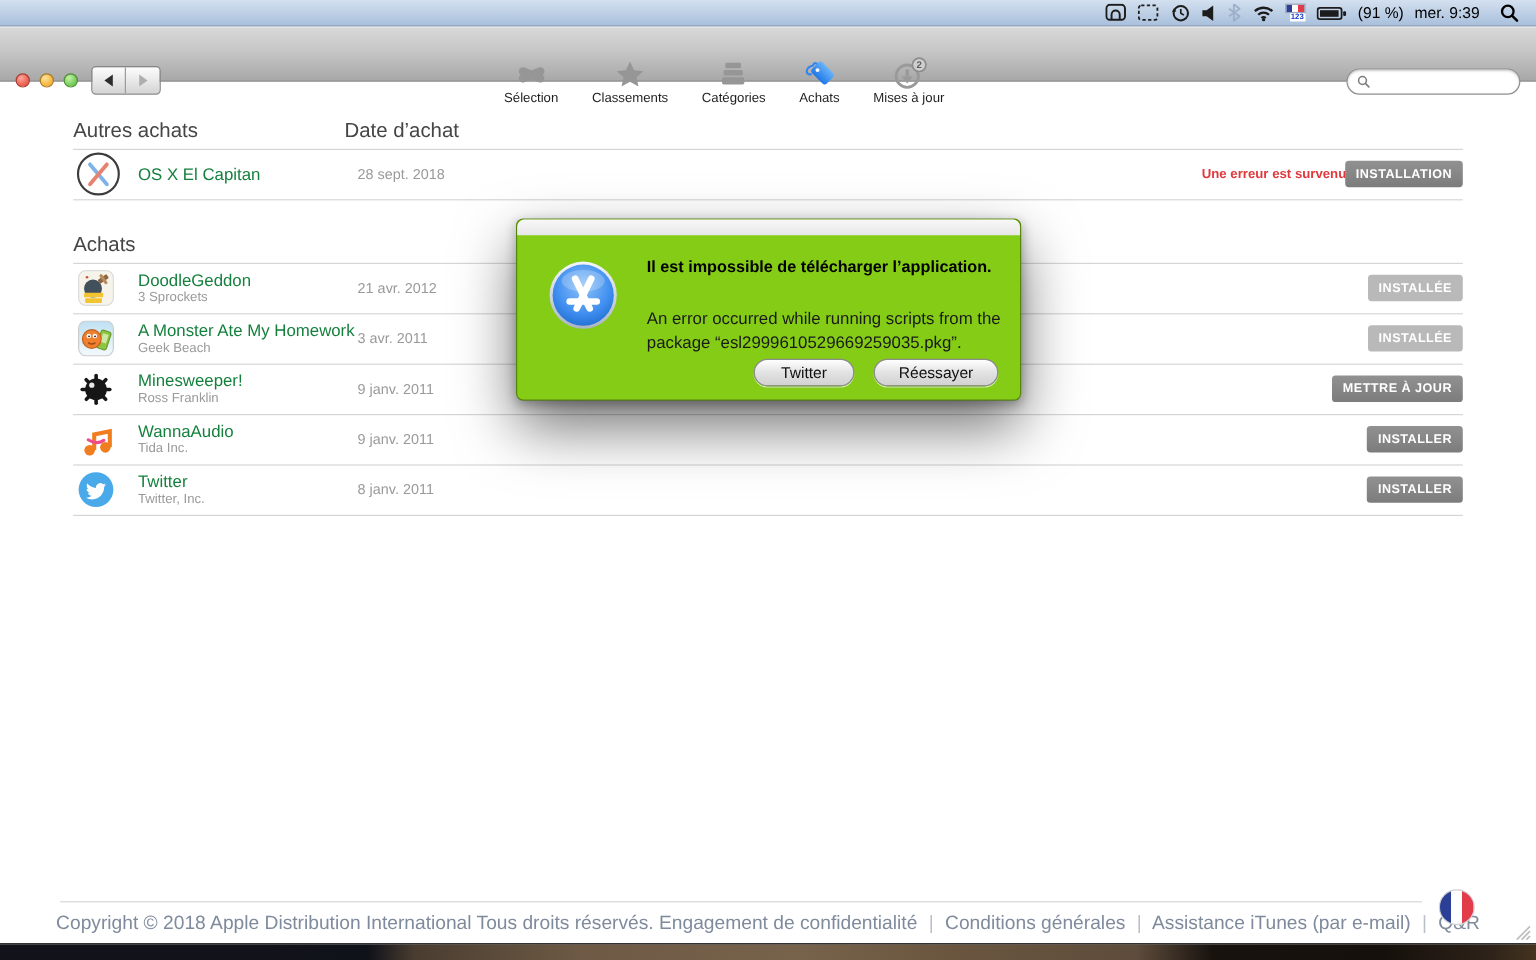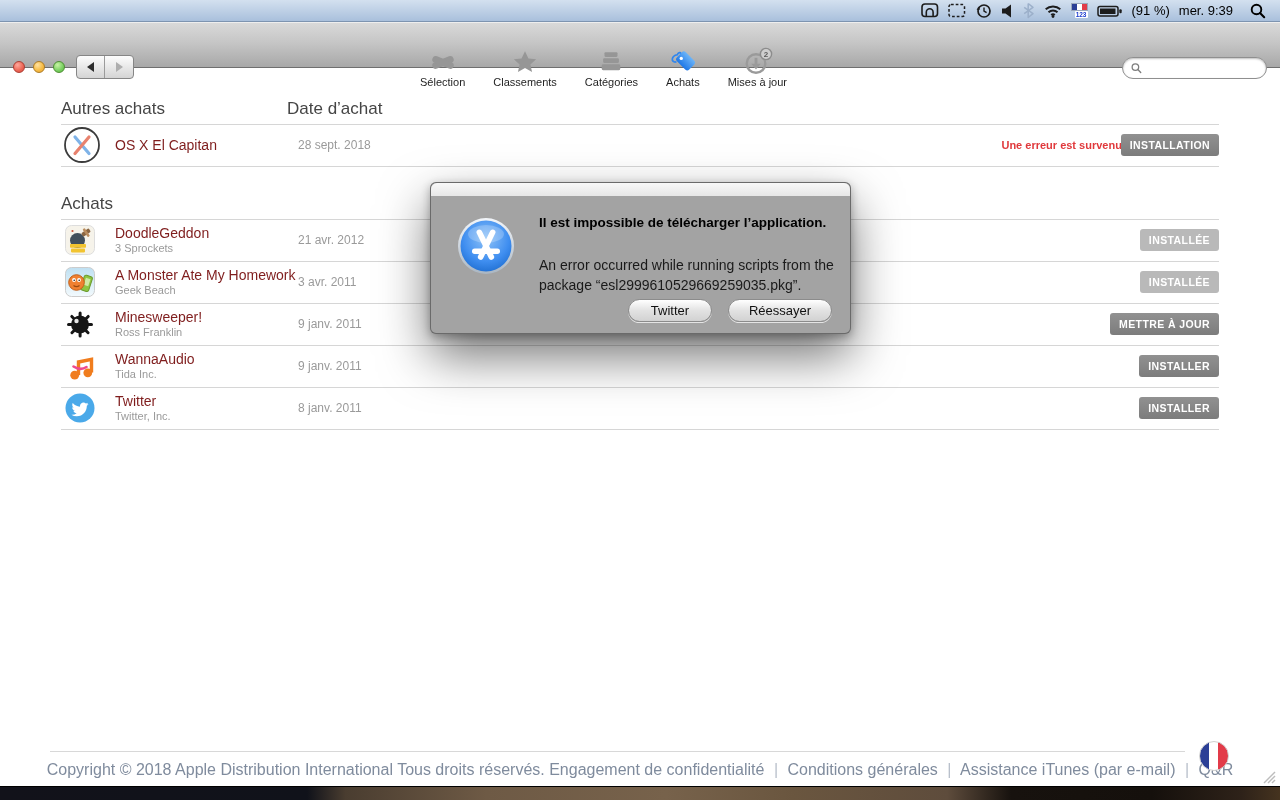--- a/index.html
+++ b/index.html
@@ -45,41 +45,41 @@
     background:#fff; border:1px solid #8f8f8f; box-shadow:inset 0 1px 2px rgba(0,0,0,.25); display:flex; align-items:center; padding:0 8px; gap:4px; }
   .searchbox input { border:none; outline:none; background:transparent; width:100%; font-size:12px; font-family:inherit; }
 
   
   .content { position:absolute; left:0; top:68px; width:1280px; height:718px; background:#fff; }
   .sechead { position:absolute; font-size:17px; color:#454545; }
   .hr { position:absolute; left:61px; width:1158px; height:1px; background:#d6d6d6; }
   .row { position:absolute; left:0; width:1280px; height:42px; }
   .ricon { position:absolute; left:65px; top:6px; width:30px; height:30px; display:block; }
   .ricon-big { position:absolute; left:63px; top:2px; width:38px; height:38px; display:block; }
-  .rname { position:absolute; left:115px; top:6px; font-size:14px; color:#7f1d1d; }
+  .rname { position:absolute; left:115px; top:6px; font-size:14px; color:#15803d; }
   .rname.center { top:13px; }
   .rdev { position:absolute; left:115px; top:23px; font-size:11px; color:#9a9a9a; }
   .rdate { position:absolute; left:298px; top:14px; font-size:12px; color:#9a9a9a; }
   .rstatus { position:absolute; right:152px; top:15px; font-size:11px; font-weight:bold; color:#e0393c; }
   .rowbtn { position:absolute; right:61px; top:50%; transform:translateY(-50%);
     font-size:10.5px; font-weight:bold; letter-spacing:.4px; color:#fff; padding:5px 9px;
     border:none; border-radius:3px; cursor:default; font-family:inherit; }
   .rowbtn.dark { background:linear-gradient(#919191,#7c7c7c); }
   .rowbtn.light { background:#b9b9b9; }
 
   
   .footer-line { position:absolute; top:683px; left:50px; width:1135px; height:1px; background:#d8d8d8; }
   .footer-text { position:absolute; top:693px; left:0; width:100%; text-align:center; font-size:16px; color:#7f8b9d; }
   .footer-text .sep { color:#b9c0cb; padding:0 5px; }
   .flagbtn { position:absolute; left:1199px; top:673px; width:30px; height:30px; border-radius:50%;
     background:linear-gradient(90deg,#2b3f96 33%,#fff 33% 66%,#e23b49 66%); border:1px solid #d0d0d0; }
   .resizegrip { position:absolute; left:1258px; top:698px; }
 
   
-  .dialog { position:absolute; left:430px; top:182px; width:421px; height:152px; background:#a3a3a3;
+  .dialog { position:absolute; left:430px; top:182px; width:421px; height:152px; background:#84cc16;
     border:1px solid rgba(0,0,0,.35); border-radius:6px; z-index:50;
     box-shadow:0 22px 50px rgba(0,0,0,.55), 0 3px 10px rgba(0,0,0,.3); }
   .dlg-titlebar { position:absolute; left:0; top:0; width:100%; height:13px;
     background:linear-gradient(#f8f8f8,#e7e7e7); border-radius:6px 6px 0 0; }
   .dlg-icon { position:absolute; left:26px; top:34px; width:58px; height:58px; }
   .dlg-title { position:absolute; left:108px; top:31px; width:300px; font-size:13.5px; font-weight:bold; color:#000; line-height:1.3; }
   .dlg-body { position:absolute; left:108px; top:73px; width:302px; font-size:14px; color:#1a1a1a; line-height:1.4; }
   .dbtn { position:absolute; top:116px; height:23px; border-radius:12px; font-family:inherit; font-size:13px; color:#111;
     background:linear-gradient(#ffffff,#e2e2e2 50%,#d2d2d2); border:1px solid #8b8b8b;
     box-shadow:0 1px 0 rgba(255,255,255,.7); cursor:default; }

